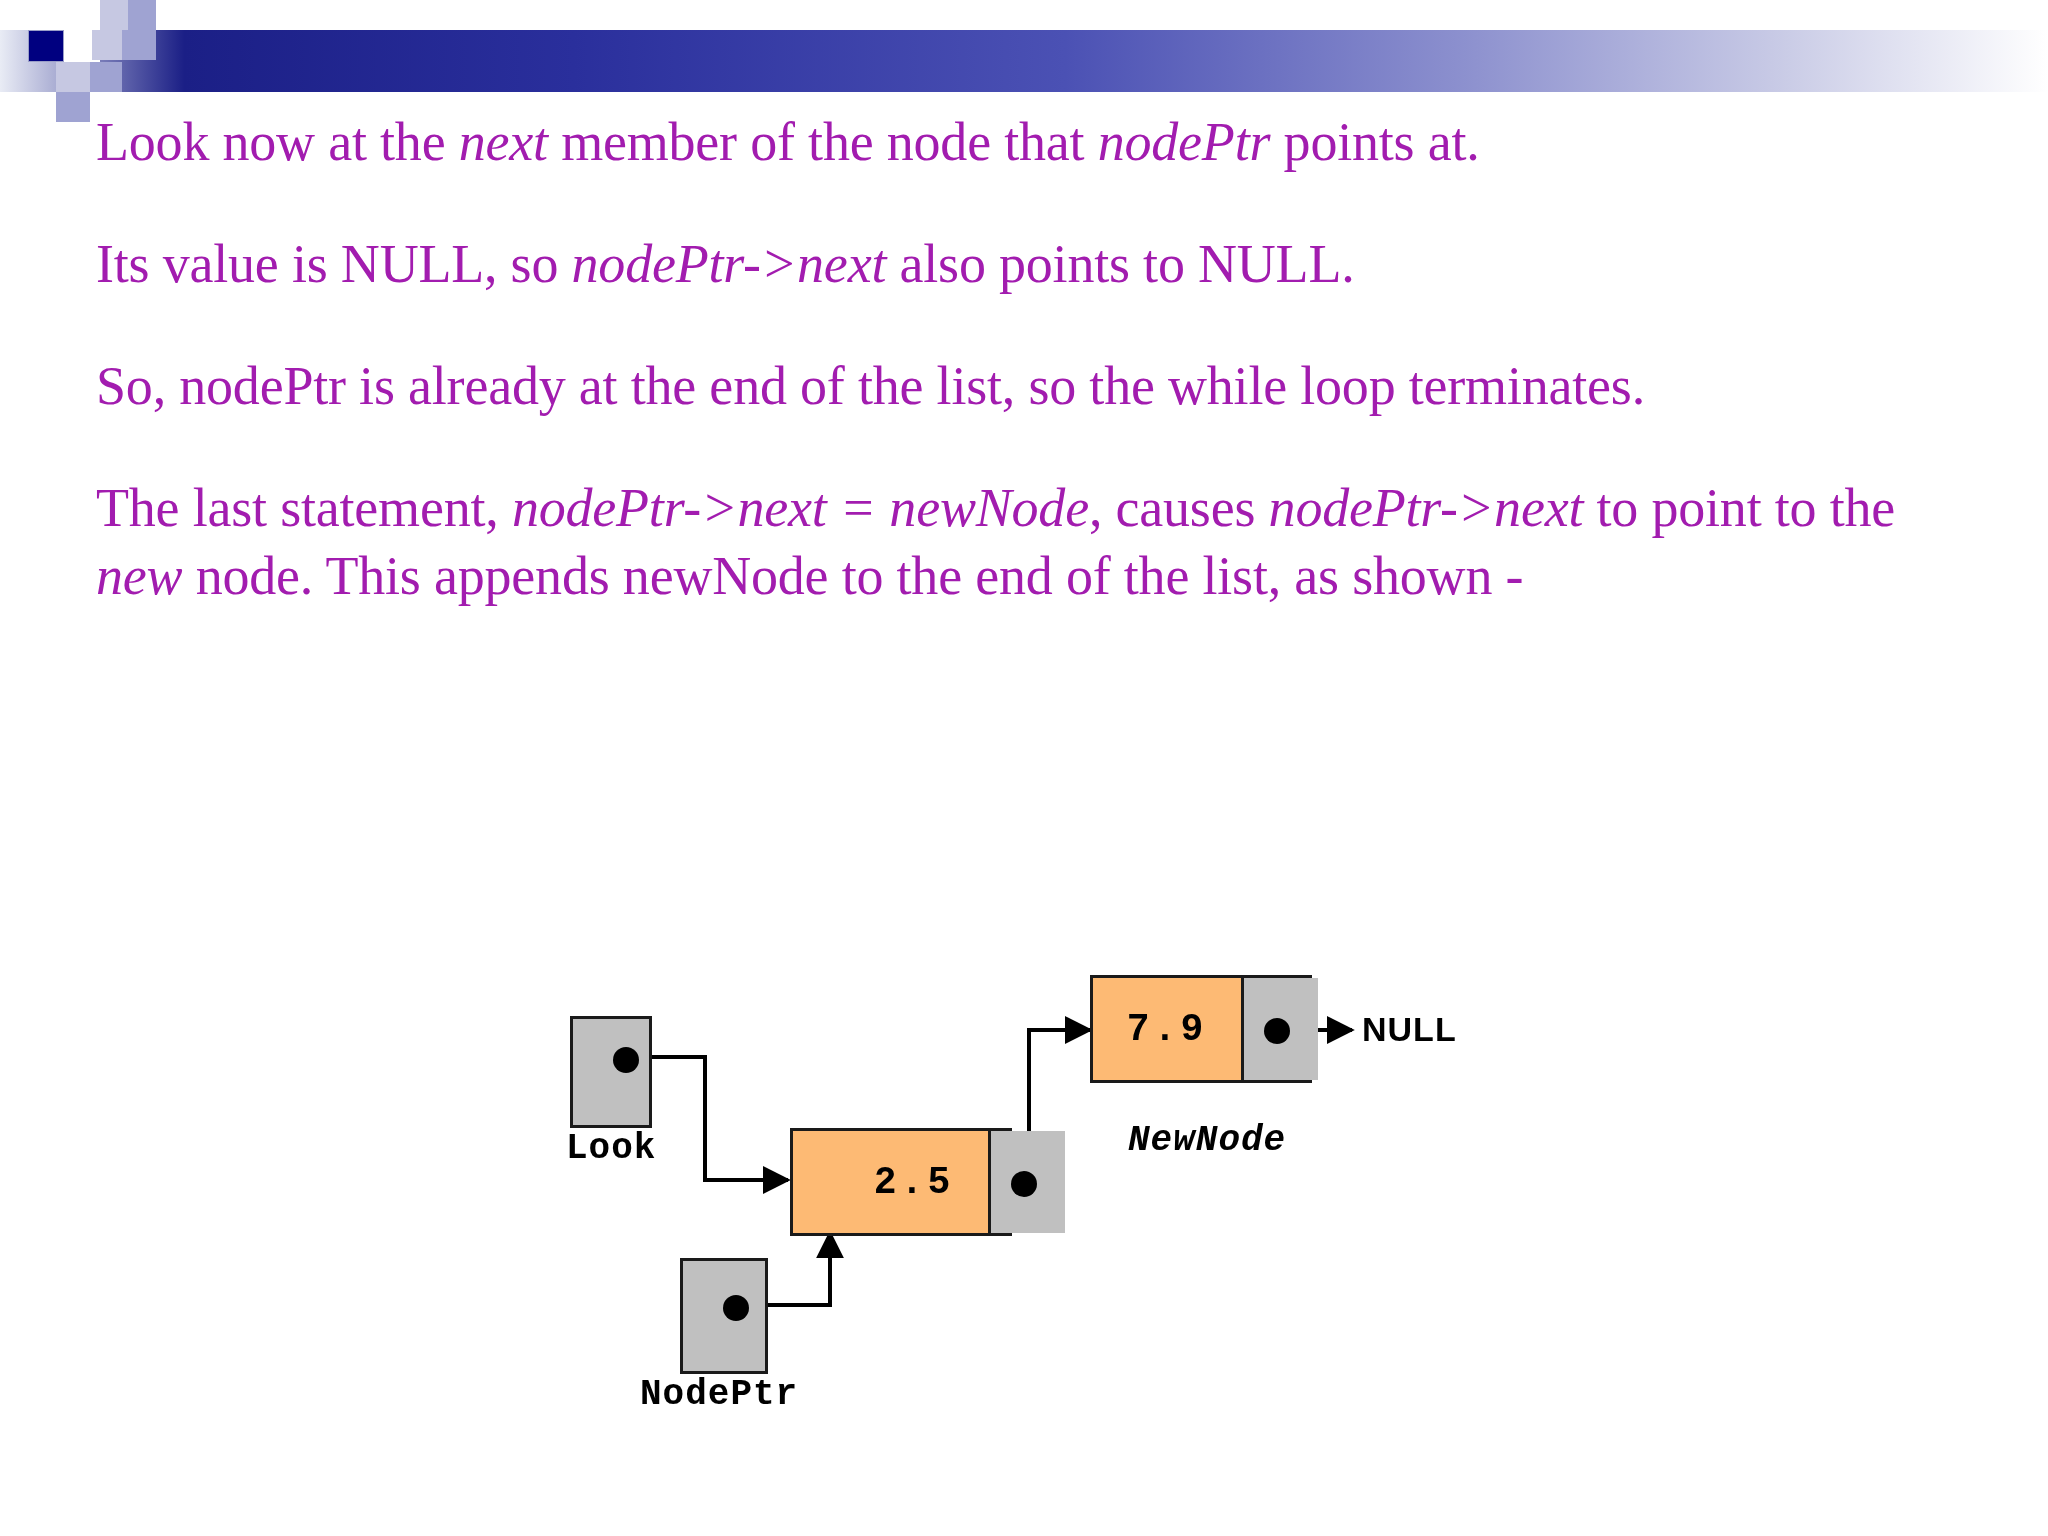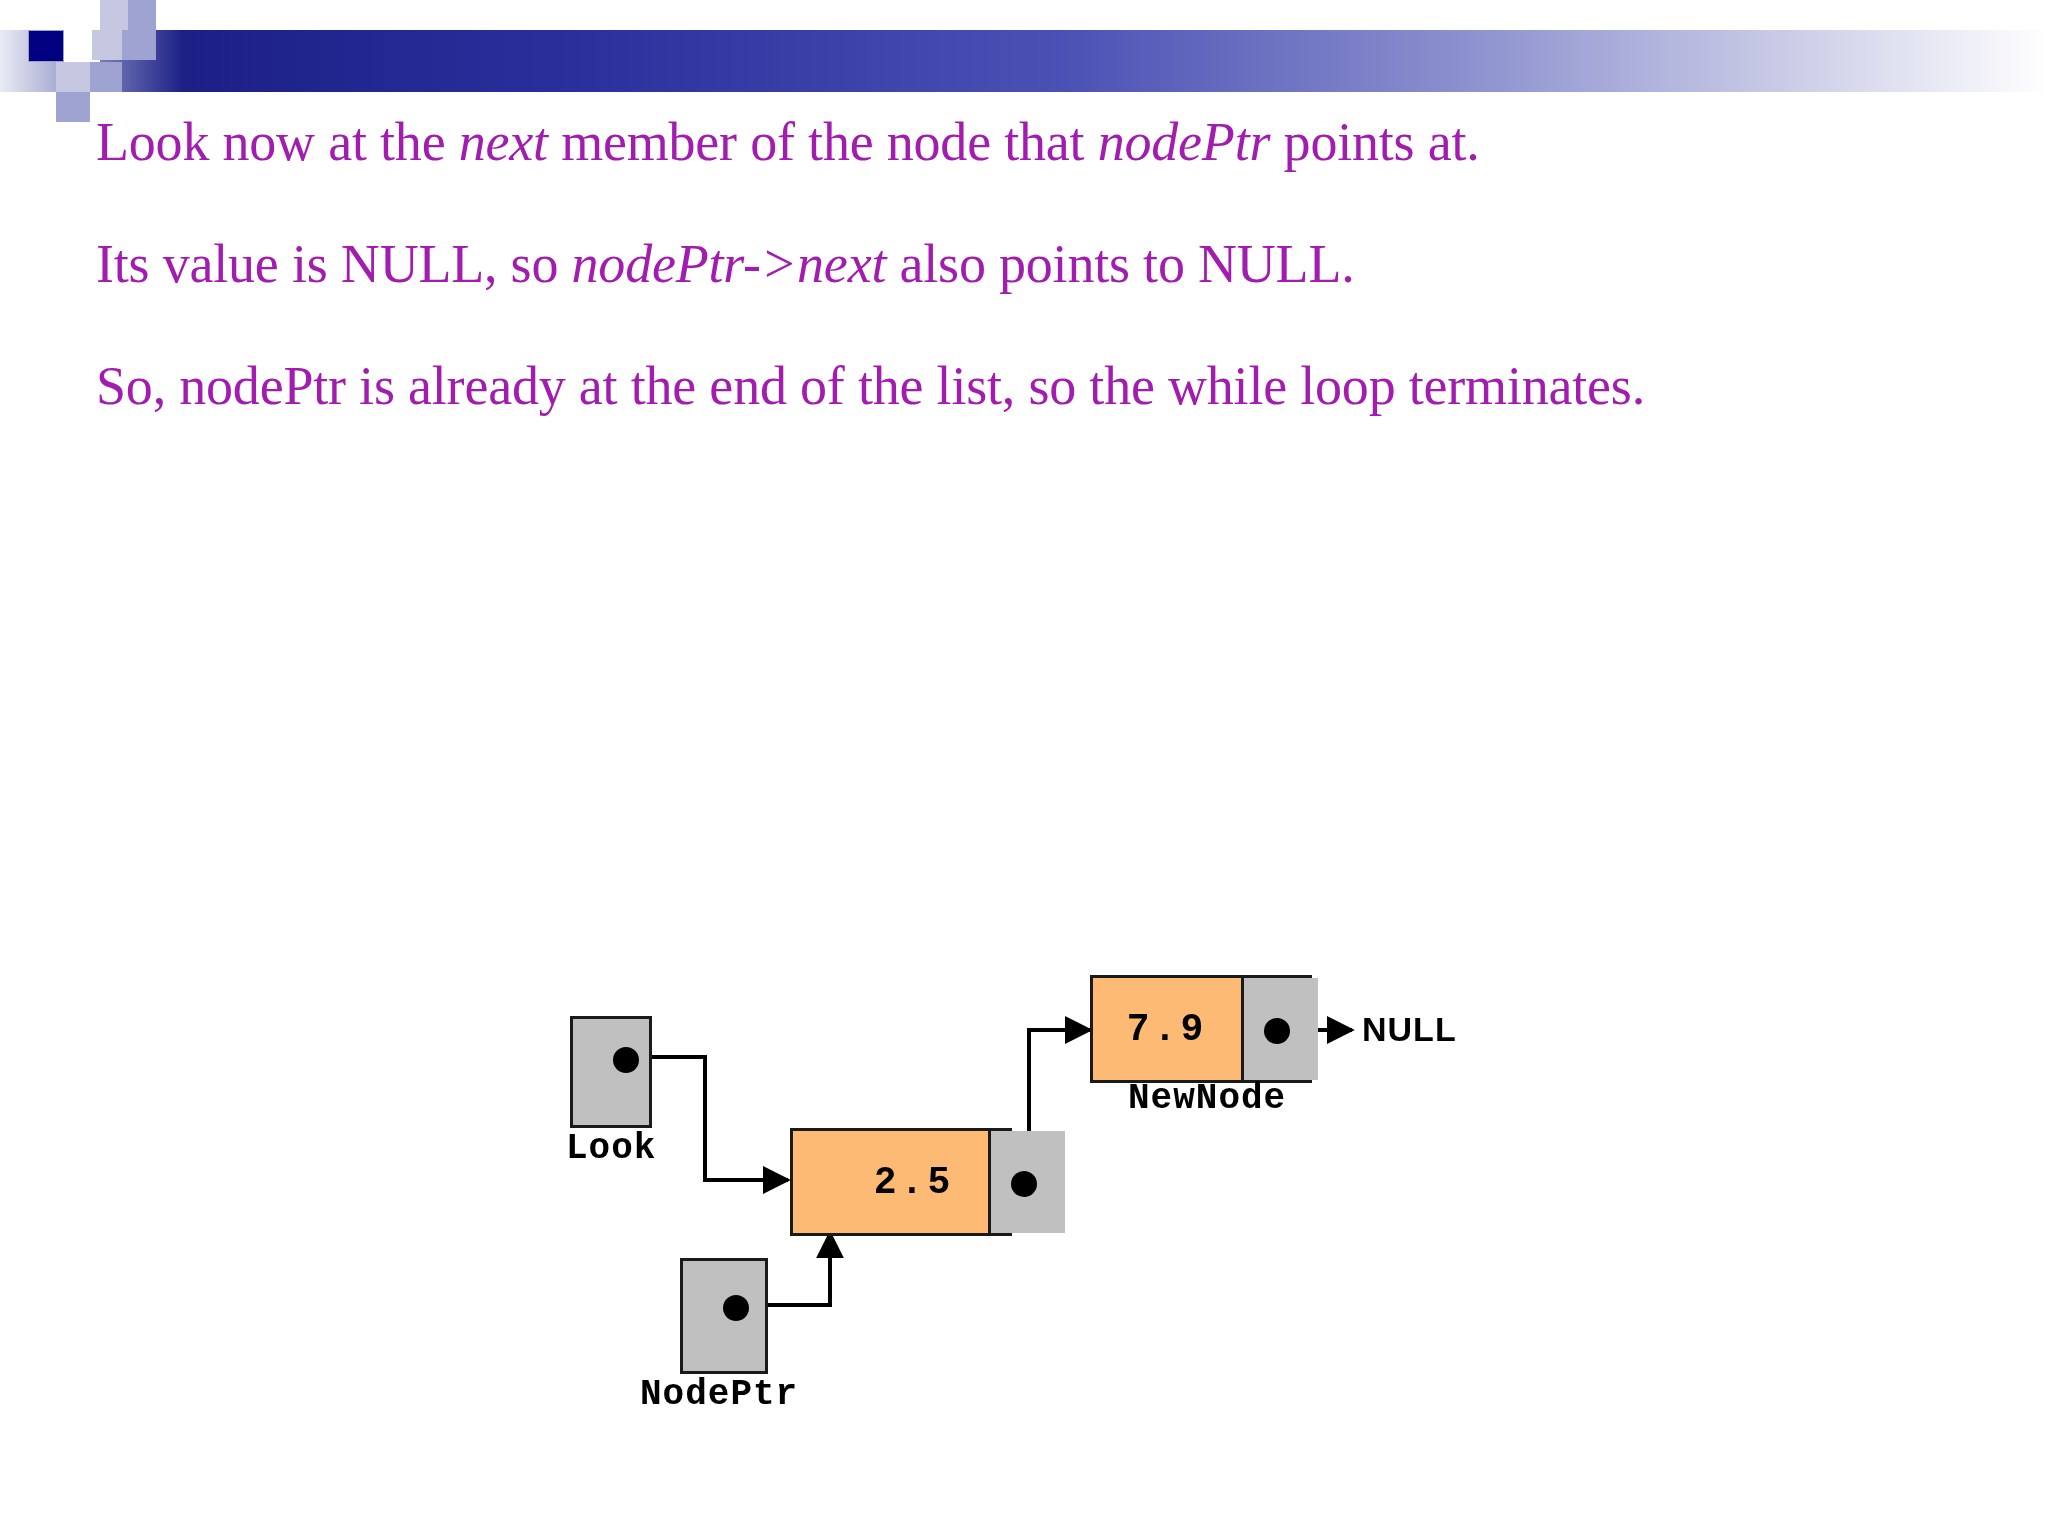--- a/index.html
+++ b/index.html
@@ -167,20 +167,23 @@
   </p>
 
   <p class="para">
     <span>Its value is NULL, so  </span><span class="it">nodePtr-&gt;next</span><span>  also points to NULL.</span>
   </p>
 
   <p class="para">
     <span>So, nodePtr is already at the end of the list, so the while loop terminates.</span>
   </p>
 
+  <p class="para">
+    <span>The last statement,    </span><span class="it">nodePtr-&gt;next = newNode</span><span>,   causes </span><span class="it">nodePtr-&gt;next</span><span> to point to the </span><span class="it">new</span><span> node. This appends newNode to the end of the list, as shown -</span>
+  </p>
 
 </div>
 
 <div class="diagram">
 
   <svg width="2048" height="1536" style="position:absolute;left:0;top:0;">
     <defs>
       <marker id="arrow" viewBox="0 0 10 10" refX="9" refY="5" markerWidth="7" markerHeight="7" orient="auto-start-reverse">
         <path d="M 0 0 L 10 5 L 0 10 z" fill="#000000"></path>
       </marker>
@@ -214,21 +217,21 @@
       <div class="ptr-dot" style="left:20px; top:40px;"></div>
     </div>
   </div>
 
   <div class="node-box" style="left:1090px; top:975px; width:222px; height:108px;">
     <div class="node-value" style="width:148px;">7.9</div>
     <div class="node-ptr-cell" style="width:74px;">
       <div class="ptr-dot" style="left:20px; top:40px;"></div>
     </div>
   </div>
-  <div class="diag-label" style="left:1128px; top:1078px;">NewNode</div>
+  <div class="diag-label" style="left:1128px; top:1120px;font-style:italic;">NewNode</div>
 
   <div class="null-label" style="left:1362px; top:1010px;">NULL</div>
 
   <div class="ptr-box" style="left:680px; top:1258px; width:88px; height:116px;">
     <div class="ptr-dot" style="left:40px; top:34px;"></div>
   </div>
   <div class="diag-label" style="left:640px; top:1374px;">NodePtr</div>
 
 </div>
 

